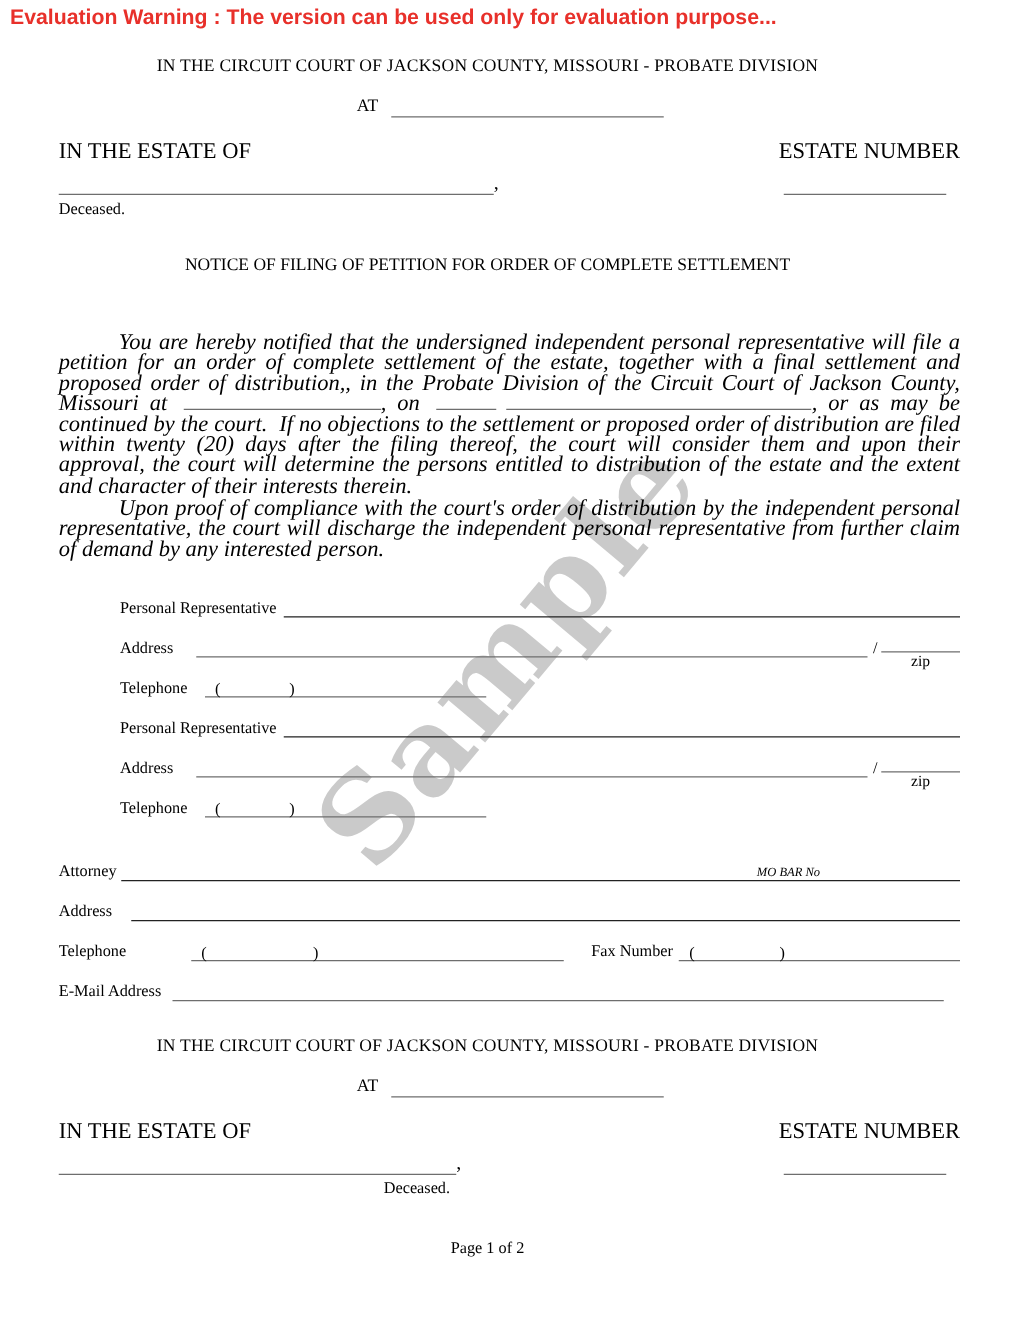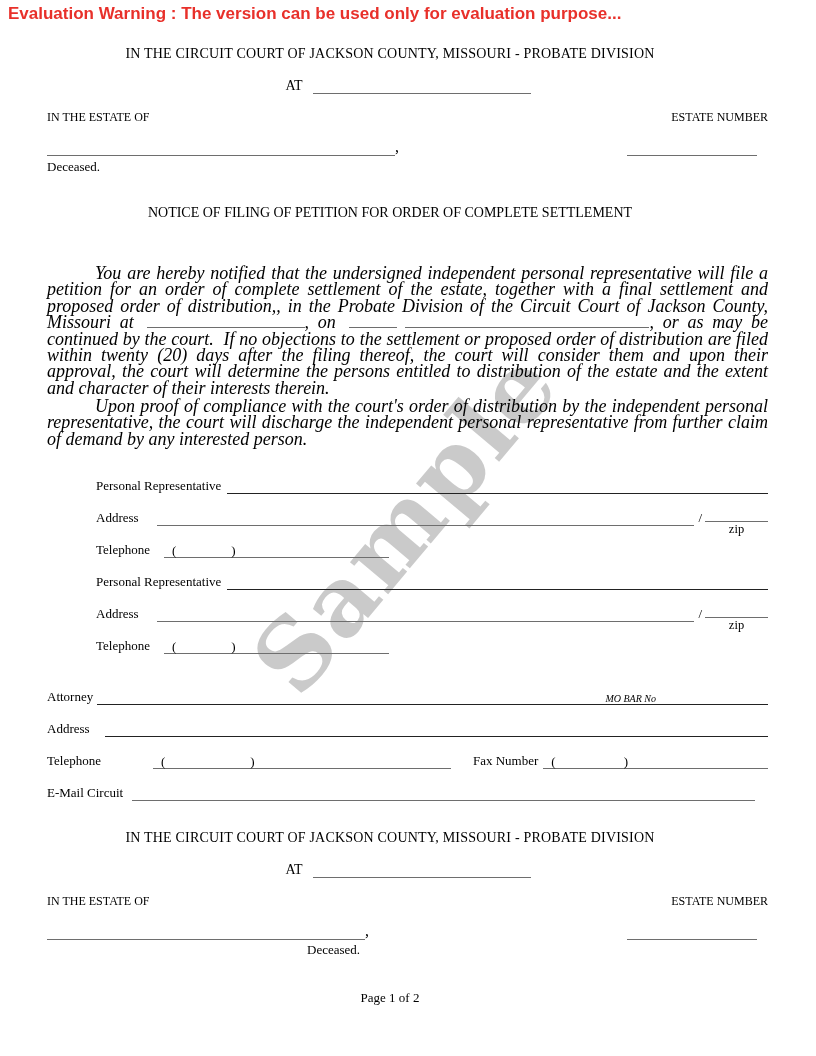--- a/index.html
+++ b/index.html
@@ -26,21 +26,21 @@
     font-weight:bold;
     font-size:96px;
     color:rgba(158,158,158,0.55);
     letter-spacing:2px;
     white-space:nowrap;
   }
   .title{font-size:14px;letter-spacing:0.2px;}
   .hline{display:inline-block;border-bottom:1px solid #6e6e6e;height:14px;}
   .dline{display:inline-block;border-bottom:1px solid #222;height:14px;}
   .at-row{left:0;width:816px;display:flex;justify-content:center;align-items:flex-end;font-size:14px;}
-  .estate-row{display:flex;justify-content:space-between;font-size:12px;}
+  .estate-row{display:flex;justify-content:space-between;font-size:18px;}
   .blank-row{display:flex;align-items:flex-end;height:16px;}
   .spacer{flex:1;}
   .body-text{font-size:18px;line-height:16.4px;text-align:justify;text-indent:48px;font-style:italic;}
   .iline{display:inline-block;border-bottom:1px solid #6e6e6e;height:12px;vertical-align:baseline;}
   .notice{font-size:14px;line-height:16.8px;}
   .frow{position:absolute;left:96px;width:672px;display:flex;align-items:flex-end;height:17px;font-size:13px;z-index:1;}
   .arow{position:absolute;left:47px;width:721px;display:flex;align-items:flex-end;height:17px;font-size:13px;z-index:1;}
   .flex1{flex:1;}
   .zipbox{position:relative;display:inline-block;}
   .ziplabel{position:absolute;top:15px;left:50%;transform:translateX(-50%);font-size:12.5px;}
@@ -158,21 +158,21 @@
       <span style="margin-left:85px">)</span>
     </span>
     <span style="margin-left:22px">Fax Number</span>
     <span class="telline flex1" style="margin-left:5px">
       <span style="margin-left:8px">(</span>
       <span style="margin-left:68px">)</span>
     </span>
   </div>
 
   <div class="arow" style="top:784px">
-    <span>E-Mail Circuit</span>
+    <span>E-Mail Address</span>
     <span class="hline flex1" style="margin-left:9px;margin-right:13px"></span>
   </div>
 
   <div class="abs center title" style="top:830px">IN THE CIRCUIT COURT OF JACKSON COUNTY, MISSOURI - PROBATE DIVISION</div>
 
   <div class="abs at-row" style="top:862px">
     <span>AT</span>
     <span class="hline" style="width:218px;margin-left:10px"></span>
   </div>
 

